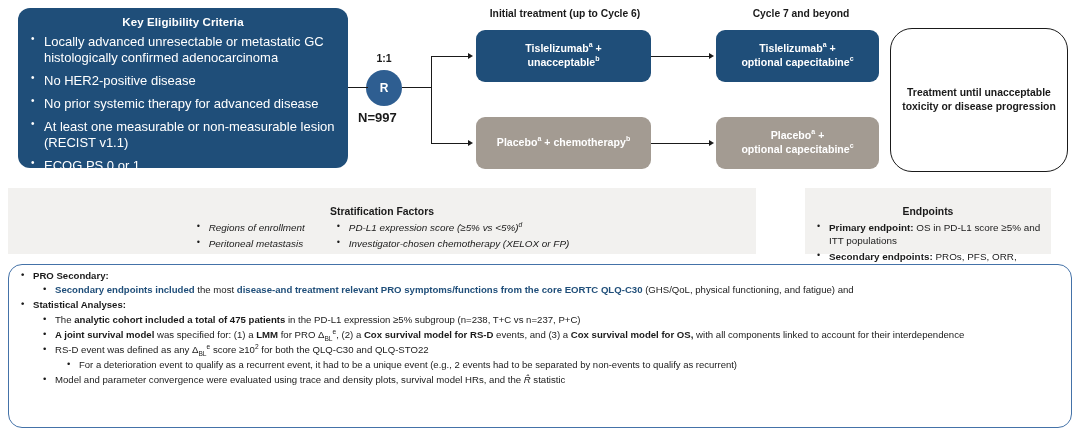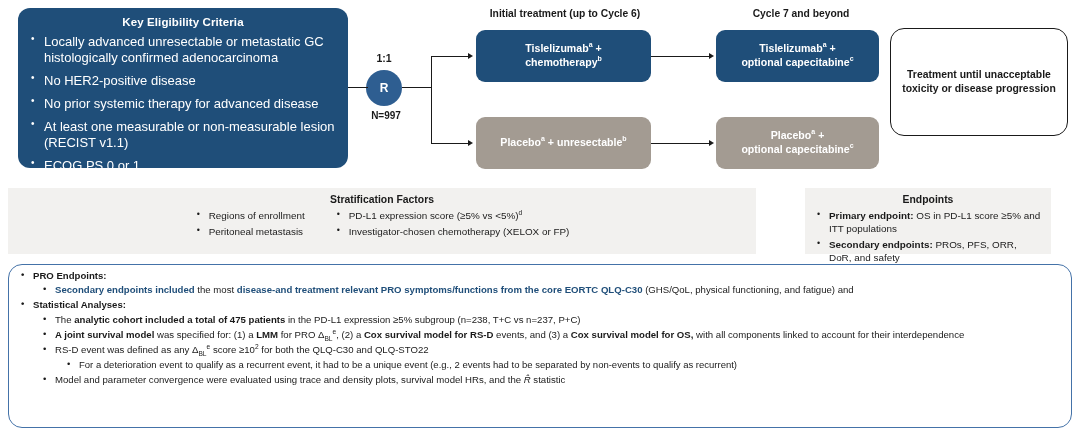--- a/index.html
+++ b/index.html
@@ -39,73 +39,73 @@
   .ratio{
     left:362px;top:52px;width:44px;text-align:center;
     font-size:10.5px;font-weight:bold;color:#1a1a1a;
   }
   .rcircle{
     left:366px;top:70px;width:36px;height:36px;border-radius:50%;
     background:#2e5e91;color:#fff;font-weight:bold;font-size:12px;
     display:flex;align-items:center;justify-content:center;
   }
   .nnum{
-    left:358px;top:110px;width:56px;text-align:center;
-    font-size:10px;font-weight:bold;color:#1a1a1a;
+    left:358px;top:110px;width:56px;text-align:left;
+    font-size:13px;font-weight:bold;color:#1a1a1a;
   }
 
   
   .colhead{
     font-size:10.3px;font-weight:bold;text-align:center;color:#1a1a1a;
   }
 
   
   .tbox{
     border-radius:9px;color:#ffffff;display:flex;align-items:center;
     justify-content:center;text-align:center;font-weight:bold;
     font-size:10.6px;line-height:1.3;padding:4px 8px;
   }
   .blue{background:#1f4e79;}
   .gray{background:#a39b92;}
   .tbox sup{font-size:7px;vertical-align:super;line-height:0;}
 
   
   .outcome{
-    left:890px;top:28px;width:178px;height:108px;
-    border:1.6px solid #1a1a1a;border-radius:14px;background:#fff;
+    left:890px;top:28px;width:178px;height:144px;
+    border:1.6px solid #1a1a1a;border-radius:22px;background:#fff;
     display:flex;align-items:center;justify-content:center;text-align:center;
     font-size:10.4px;font-weight:bold;line-height:1.35;padding:6px 10px;
     color:#1a1a1a;
   }
 
   
   .line{position:absolute;background:#1a1a1a;}
   .h{height:1.4px;}
   .v{width:1.4px;}
   .arrow{
     position:absolute;width:0;height:0;
     border-top:3.6px solid transparent;border-bottom:3.6px solid transparent;
     border-left:5.5px solid #1a1a1a;
   }
 
   
   .panel{
-    background:#f2f1ef;border-radius:0;padding:6px 10px;
+    background:#f2f1ef;border-radius:0;padding:18px 10px;
   }
   .panel-title{
     text-align:center;font-weight:bold;font-size:10.4px;margin-bottom:5px;color:#1a1a1a;
   }
   .panel li{
     position:relative;padding-left:14px;margin-bottom:3.5px;
     font-size:9.9px;line-height:1.3;list-style:none;
   }
   .panel li:before{content:"•";position:absolute;left:2px;top:-1px;font-size:9px;}
   .panel ul{margin:0;padding:0;}
   .strat-cols{display:flex;gap:30px;justify-content:center;}
-  .strat-cols ul{min-width:0;}
+  .strat-cols ul{min-width:0;font-style:italic;}
   .panel li sup{font-size:6.6px;vertical-align:super;line-height:0;}
 
   
   .bottom{
     left:8px;top:264px;width:1064px;height:164px;
     border:1.3px solid #4472a8;border-radius:14px;background:#fff;
     padding:5px 8px 4px 8px;
   }
   .b-l1{font-size:9.6px;font-weight:bold;color:#1a1a1a;position:relative;
         padding-left:16px;margin-bottom:2px;line-height:1.3;}
@@ -153,27 +153,27 @@
   <div class="arrow abs" style="left:709px;top:53px;"></div>
   <div class="line h abs" style="left:650px;top:143px;width:60px;"></div>
   <div class="arrow abs" style="left:709px;top:140px;"></div>
 
   <div class="abs colhead" style="left:470px;top:8px;width:190px;">Initial treatment (up to Cycle 6)</div>
   <div class="abs colhead" style="left:716px;top:8px;width:170px;">Cycle 7 and beyond</div>
 
   <div class="abs tbox blue" style="left:476px;top:30px;width:175px;height:52px;">
     <div>
       <span>Tislelizumab</span><sup>a</sup><span> +</span><br>
-      <span>chemotherapy</span><sup>b</sup>
+      <span>unacceptable</span><sup>b</sup>
     </div>
   </div>
 
   <div class="abs tbox gray" style="left:476px;top:117px;width:175px;height:52px;">
     <div>
-      <span>Placebo</span><sup>a</sup><span> + unresectable</span><sup>b</sup>
+      <span>Placebo</span><sup>a</sup><span> + chemotherapy</span><sup>b</sup>
     </div>
   </div>
 
   <div class="abs tbox blue" style="left:716px;top:30px;width:163px;height:52px;">
     <div>
       <span>Tislelizumab</span><sup>a</sup><span> +</span><br>
       <span>optional capecitabine</span><sup>c</sup>
     </div>
   </div>
 
@@ -208,21 +208,21 @@
   <div class="abs panel" style="left:805px;top:188px;width:246px;height:66px;">
     <div class="panel-title">Endpoints</div>
     <ul>
       <li><span class="bold-t">Primary endpoint:</span><span> OS in PD-L1 score ≥5% and ITT populations</span></li>
       <li><span class="bold-t">Secondary endpoints:</span><span> PROs, PFS, ORR, DoR, and safety</span></li>
     </ul>
   </div>
 
   <div class="abs bottom">
 
-    <div class="b-l1">PRO Endpoints:</div>
+    <div class="b-l1">PRO Secondary:</div>
 
     <div class="b-l2">
       <span class="blue-t">Secondary endpoints included</span><span> the most </span><span class="blue-t">disease-and treatment relevant PRO symptoms/functions from the core EORTC QLQ-C30</span><span> (GHS/QoL, physical functioning, and fatigue) and</span>
     </div>
 
     <div class="b-l1">Statistical Analyses:</div>
 
     <div class="b-l2">
       <span>The </span><span class="bold-t">analytic cohort included a total of 475 patients</span><span> in the PD-L1 expression ≥5% subgroup (n=238, T+C vs n=237, P+C)</span>
     </div>

